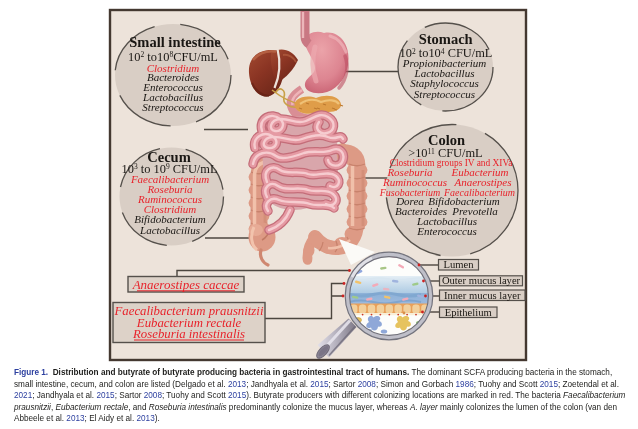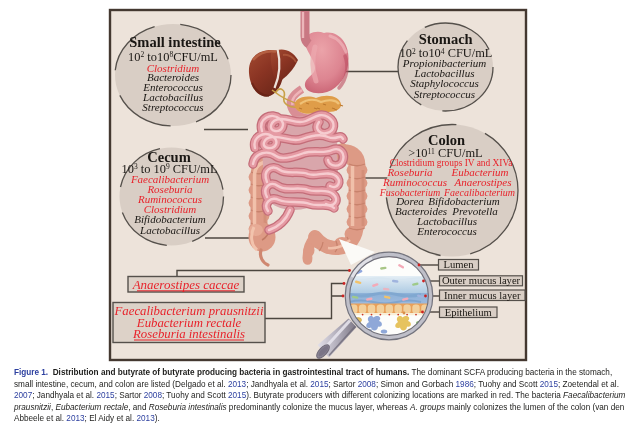--- a/index.html
+++ b/index.html
@@ -350,16 +350,16 @@
   <line x1="137" y1="290.8" x2="235" y2="290.8" stroke="#e8232b" stroke-width="1"></line>
   <text x="189" y="315" font-size="12.8">Faecalibacterium  prausnitzii</text>
   <text x="189" y="326.5" font-size="12.8">Eubacterium  rectale</text>
   <text x="189" y="338" font-size="12.8">Roseburia  intestinalis</text>
   <line x1="134" y1="340" x2="244" y2="340" stroke="#e8232b" stroke-width="1"></line>
 </g>
 </svg>
 
 <div id="cap"><span class="fg">Figure 1.</span>&nbsp;&nbsp;<span class="b">Distribution and butyrate of butyrate producing bacteria in gastrointestinal tract of humans.</span> The dominant SCFA producing bacteria in the stomach,<br>
 small intestine, cecum, and colon are listed (Delgado et al. <span class="y">2013</span>; Jandhyala et al. <span class="y">2015</span>; Sartor <span class="y">2008</span>; Simon and Gorbach <span class="y">1986</span>; Tuohy and Scott <span class="y">2015</span>; Zoetendal et al.<br>
-<span class="y">2007</span>; Jandhyala et al. <span class="y">2015</span>; Sartor <span class="y">2008</span>; Tuohy and Scott <span class="y">2015</span>). Butyrate producers with different colonizing locations are marked in red. The bacteria <span class="i">Faecalibacterium</span><br>
-<span class="i">prausnitzii</span>, <span class="i">Eubacterium rectale</span>, and <span class="i">Roseburia intestinalis</span> predominantly colonize the mucus layer, whereas <span class="i">A. groups</span> mainly colonizes the lumen of the colon (van den<br>
+<span class="y">2021</span>; Jandhyala et al. <span class="y">2015</span>; Sartor <span class="y">2008</span>; Tuohy and Scott <span class="y">2015</span>). Butyrate producers with different colonizing locations are marked in red. The bacteria <span class="i">Faecalibacterium</span><br>
+<span class="i">prausnitzii</span>, <span class="i">Eubacterium rectale</span>, and <span class="i">Roseburia intestinalis</span> predominantly colonize the mucus layer, whereas <span class="i">A. layer</span> mainly colonizes the lumen of the colon (van den<br>
 Abbeele et al. <span class="y">2013</span>; El Aidy et al. <span class="y">2013</span>).</div>
 </div>
 
 </body></html>

